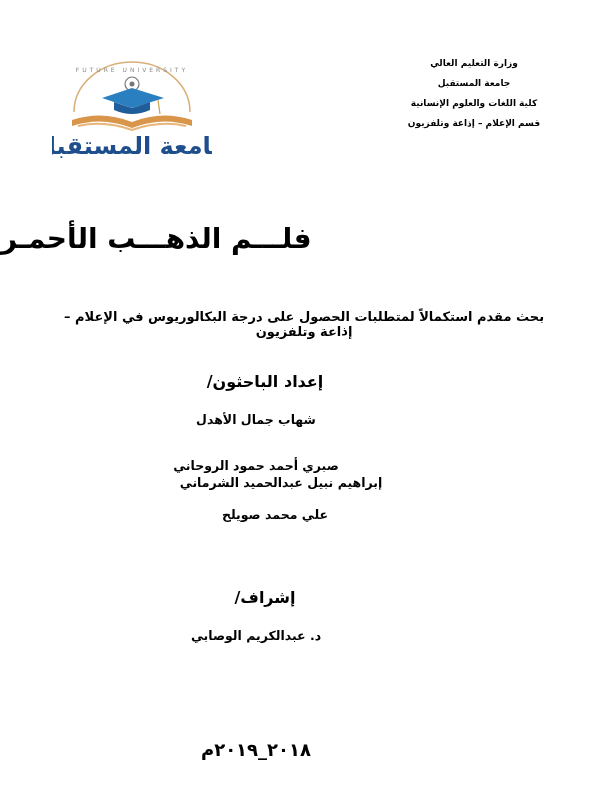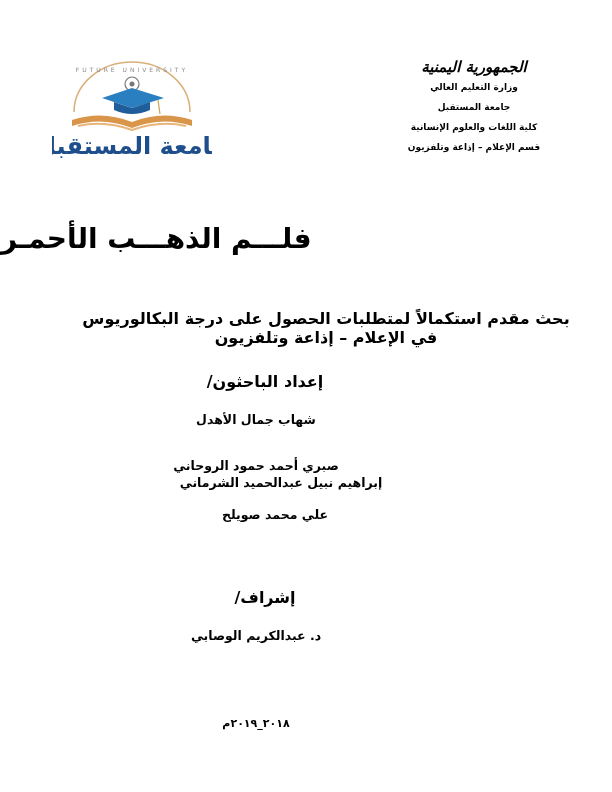--- a/index.html
+++ b/index.html
@@ -11,22 +11,22 @@
   .hdr-right .republic { font-family:"DejaVu Serif", serif; font-size:15px; font-weight:bold; font-style:italic; margin-bottom:6px; }
   .hdr-right .line { font-size:9px; font-weight:bold; margin:0 0 10px 0; }
 
   
   .logo { position:absolute; left:52px; top:50px; width:160px; height:110px; }
 
   
   .title { position:absolute; top:222px; left:1px; width:612px; text-align:left; direction:rtl;
            font-size:28px; font-weight:bold; letter-spacing:1px; }
 
-  .subtitle { position:absolute; top:309px; left:76px; width:500px; text-align:center; direction:rtl;
-              font-size:16px; font-weight:bold; }
+  .subtitle { position:absolute; top:309px; left:54px; width:500px; text-align:center; direction:rtl;
+              font-size:13px; font-weight:bold; }
 
   .section-head { position:absolute; left:0; width:530px; text-align:center; direction:rtl;
                   font-size:16px; font-weight:bold; }
   .name { position:absolute; left:0; width:512px; text-align:center; direction:rtl;
           font-size:12.5px; font-weight:bold; }
 </style>
 </head>
 <body>
 
 <div class="logo">
@@ -38,33 +38,32 @@
     <polygon points="50,48 80,38 112,48 80,58" fill="#2a7fc0"></polygon>
     <path d="M62 52 L62 60 Q80 68 98 60 L98 52 L80 58 Z" fill="#1f5e9a"></path>
     <line x1="106" y1="50" x2="108" y2="64" stroke="#c9a24a" stroke-width="1.2"></line>
     <path d="M20 70 Q50 60 80 72 Q110 60 140 70 L140 76 Q110 66 80 78 Q50 66 20 76 Z" fill="#d9954a"></path>
     <path d="M26 76 Q52 70 80 80 Q108 70 134 76" fill="none" stroke="#e8b57a" stroke-width="2"></path>
     <text x="80" y="104" font-size="24" font-weight="bold" fill="#1f4e8c" text-anchor="middle" direction="rtl" font-family="DejaVu Sans, sans-serif">جامعة المستقبل</text>
   </svg>
 </div>
 
 <div class="hdr-right">
-  <div class="republic">الجمهورية اليمنية</div>
   <div class="line">وزارة التعليم العالي</div>
   <div class="line">جامعة المستقبل</div>
   <div class="line">كلية اللغات والعلوم الإنسانية</div>
   <div class="line">قسم الإعلام – إذاعة وتلفزيون</div>
 </div>
 
 <div class="title">فلـــم الذهـــب الأحمـر</div>
 
 <div class="subtitle">بحث مقدم استكمالاً لمتطلبات الحصول على درجة البكالوريوس في الإعلام – إذاعة وتلفزيون</div>
 
 <div class="section-head" style="top:372px;">إعداد الباحثون/</div>
 <div class="name" style="top:412px;">شهاب جمال الأهدل</div>
 <div class="name" style="top:444px;margin-top:14px;">صبري أحمد حمود الروحاني</div>
 <div class="name" style="top:475px;padding-left:25px;">إبراهيم نبيل عبدالحميد الشرماني</div>
 <div class="name" style="top:507px;padding-left:19px;">علي محمد صويلح</div>
 
 <div class="section-head" style="top:588px;">إشراف/</div>
 <div class="name" style="top:628px;">د.  عبدالكريم الوصابي</div>
 
-<div class="name" style="top:717px; font-size:11px;">٢٠١٨_٢٠١٩م</div>
+<div class="name" style="top:739px; font-size:18px;">٢٠١٨_٢٠١٩م</div>
 
 </body></html>

